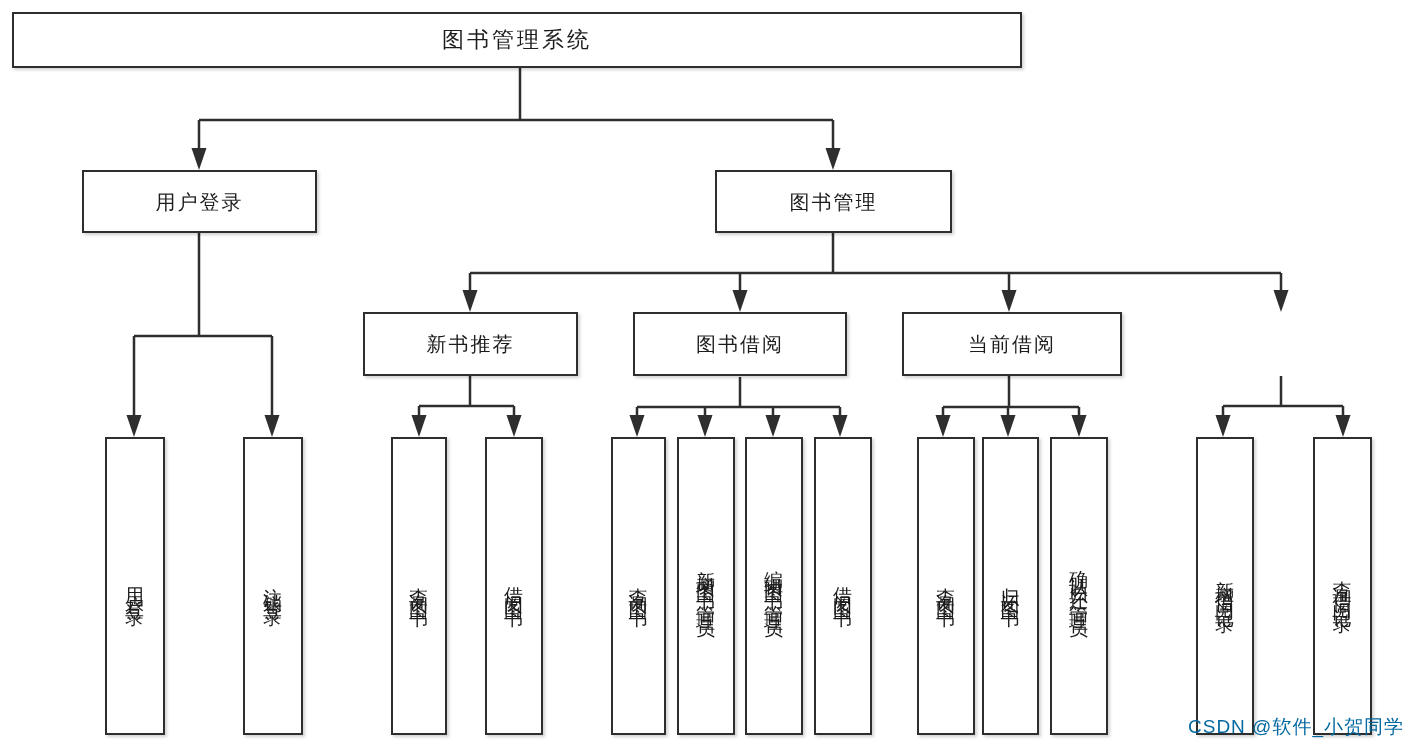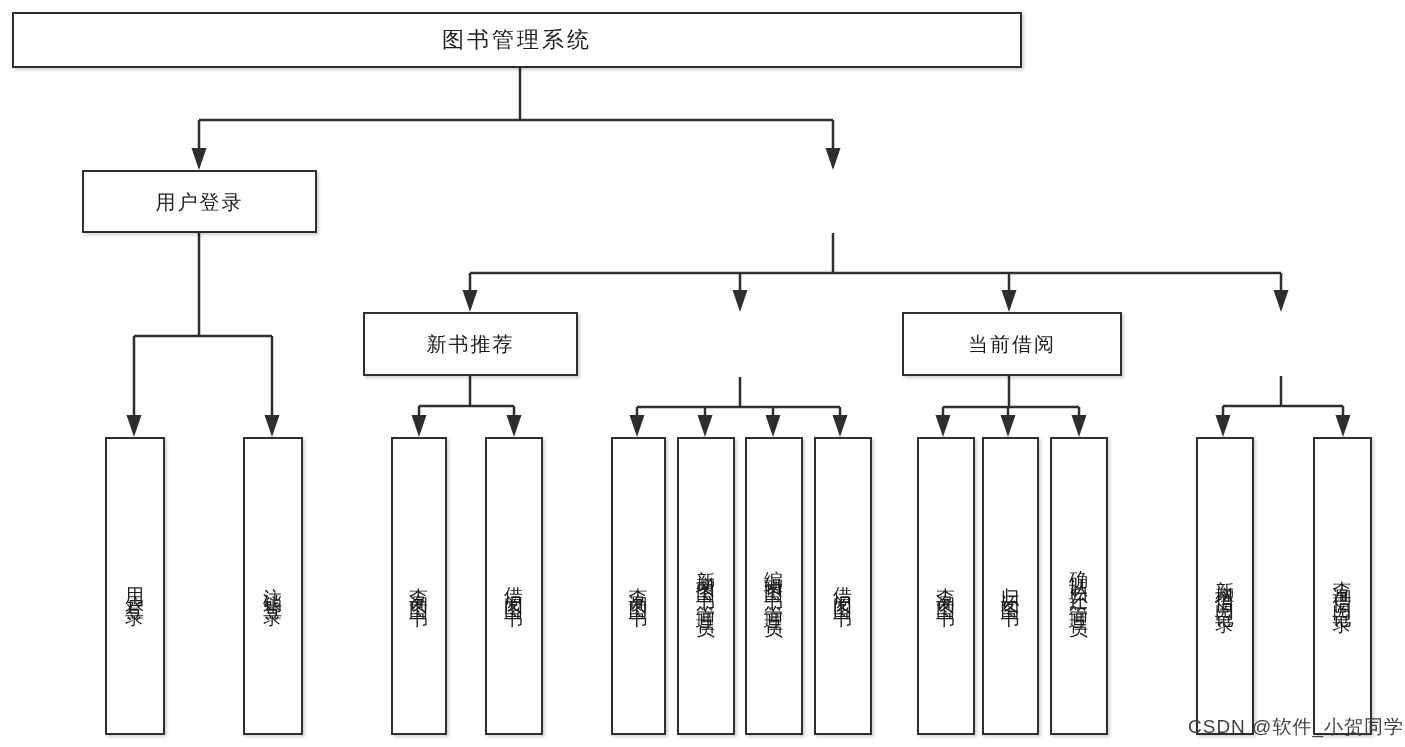--- a/index.html
+++ b/index.html
@@ -35,21 +35,21 @@
     writing-mode: vertical-rl;
     text-orientation: mixed;
     font-size: 19px;
     letter-spacing: 7px;
   }
   .watermark {
     position: absolute;
     left: 1188px;
     top: 714px;
     font-size: 19px;
-    color: #404040;
+    color: #0369a1;
     letter-spacing: 1px;
     white-space: nowrap;
   }
 </style>
 </head>
 <body>
 
 <div class="stage">
 
   <svg class="connectors" viewBox="0 0 1405 747" xmlns="http://www.w3.org/2000/svg">
@@ -95,22 +95,24 @@
       <polygon points="1000.5,415 1015.5,415 1008,437"></polygon>
       <polygon points="1071.5,415 1086.5,415 1079,437"></polygon>
       <polygon points="1215.5,415 1230.5,415 1223,437"></polygon>
       <polygon points="1335.5,415 1350.5,415 1343,437"></polygon>
     </g>
   </svg>
 
   <div class="node hnode root-node" style="left:12px; top:12px; width:1010px; height:56px;">图书管理系统</div>
 
   <div class="node hnode" style="left:82px; top:170px; width:235px; height:63px;">用户登录</div>
+  <div class="node hnode" style="left:715px; top:170px; width:237px; height:63px;">图书管理</div>
 
   <div class="node hnode" style="left:363px; top:312px; width:215px; height:64px;">新书推荐</div>
+  <div class="node hnode" style="left:633px; top:312px; width:214px; height:64px;">图书借阅</div>
   <div class="node hnode" style="left:902px; top:312px; width:220px; height:64px;">当前借阅</div>
 
   <div class="node vnode" style="left:105px; top:437px; width:60px; height:298px;">用户登录</div>
   <div class="node vnode" style="left:243px; top:437px; width:60px; height:298px;">注销登录</div>
 
   <div class="node vnode" style="left:391px; top:437px; width:56px; height:298px;">查询图书</div>
   <div class="node vnode" style="left:485px; top:437px; width:58px; height:298px;">借阅图书</div>
 
   <div class="node vnode" style="left:611px; top:437px; width:55px; height:298px;">查询图书</div>
   <div class="node vnode" style="left:677px; top:437px; width:58px; height:298px;">新增图书（管理员）</div>

